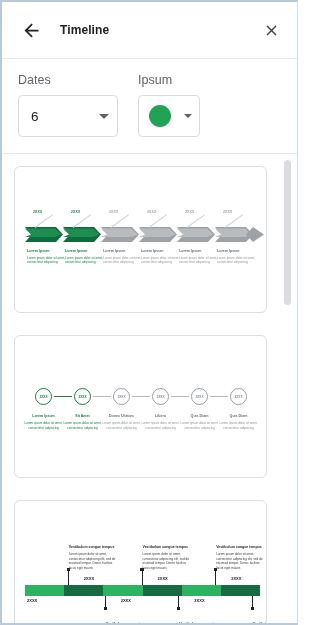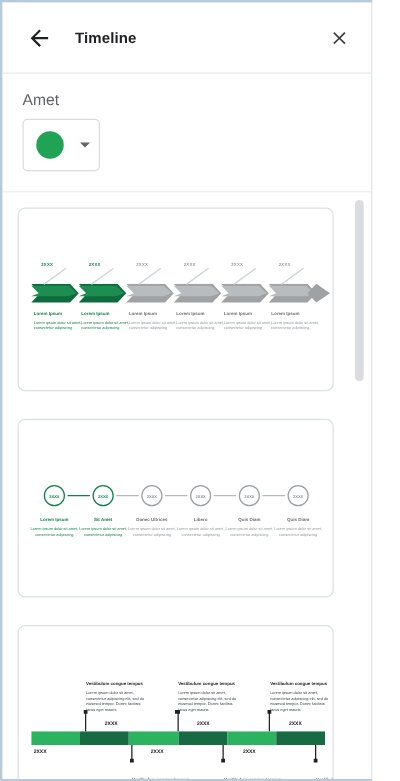--- a/index.html
+++ b/index.html
@@ -218,21 +218,28 @@
     <div class="title">Timeline</div>
     <div class="close-btn">
       <svg width="17" height="17" viewBox="0 0 24 24">
         <path d="M19 6.4L17.6 5 12 10.6 6.4 5 5 6.4 10.6 12 5 17.6 6.4 19 12 13.4 17.6 19 19 17.6 13.4 12z" fill="#3c4043"></path>
       </svg>
     </div>
   </div>
 
   <div class="controls">
     <div>
-      <span class="ctrl-label">Amet</span>
+      <span class="ctrl-label">Dates</span>
+      <div class="select-box dates-select">
+        <span class="dates-value">6</span>
+        <span class="caret"></span>
+      </div>
+    </div>
+    <div>
+      <span class="ctrl-label">Ipsum</span>
       <div class="select-box color-select">
         <span class="swatch" id="swatch" style="background: rgb(33, 163, 85);"></span>
         <span class="caret sm"></span>
       </div>
     </div>
   </div>
 
   <div class="scroll-area">
 
     <div class="card card-1">

